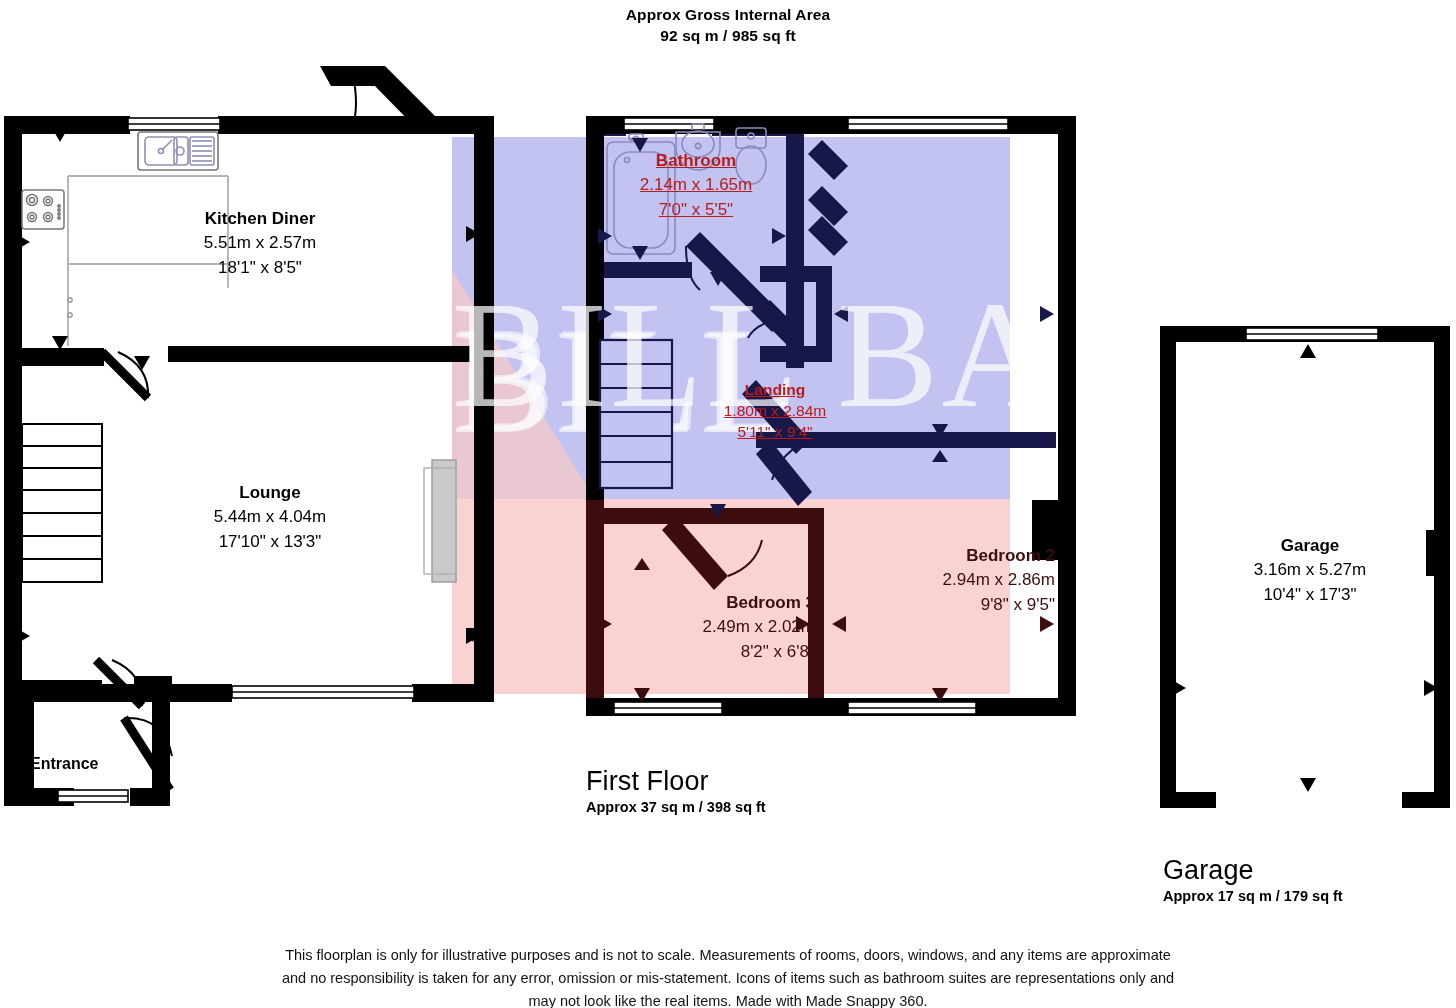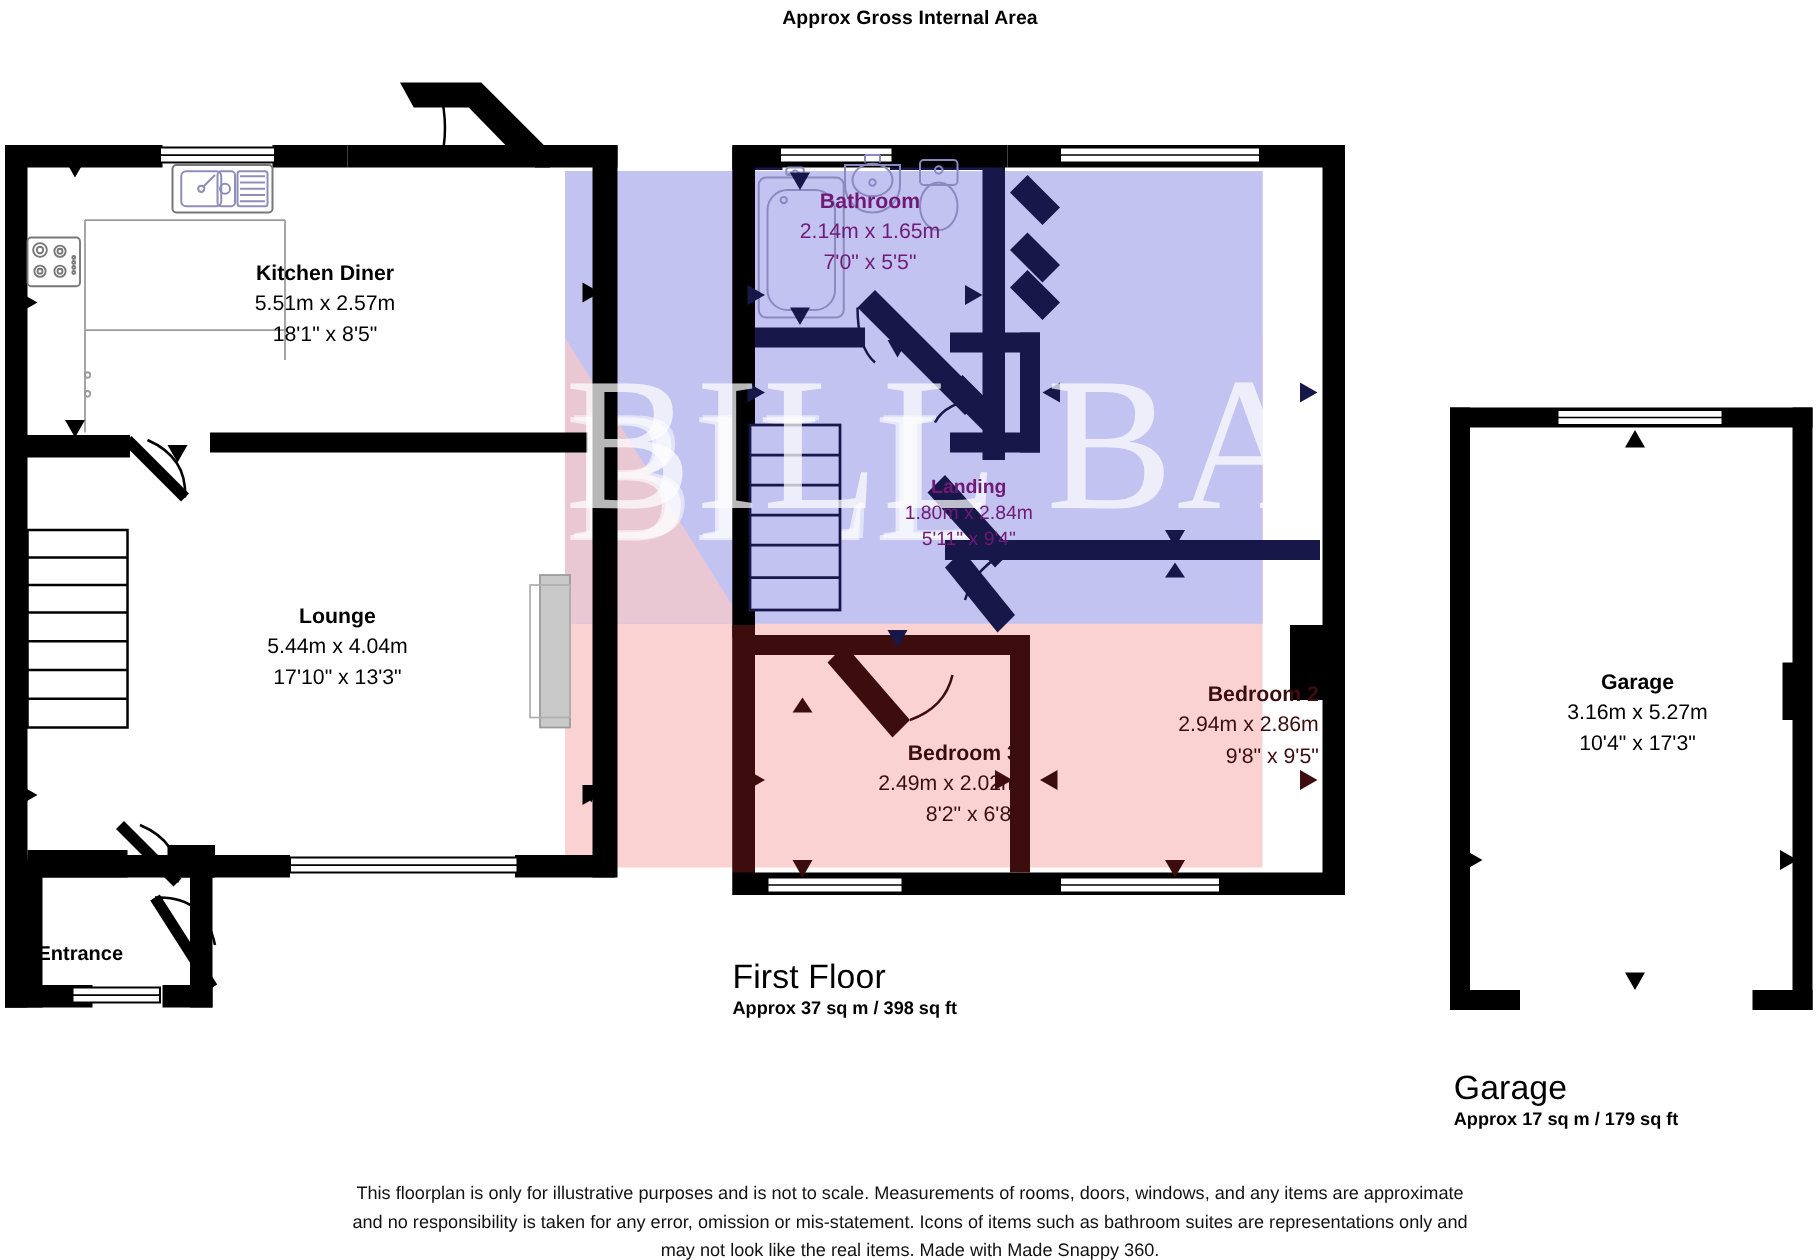--- a/index.html
+++ b/index.html
@@ -25,39 +25,40 @@
     position:absolute;left:178px;top:944px;width:1100px;text-align:center;
     font-size:14.5px;line-height:23px;color:#111;font-family:"Liberation Sans", sans-serif;
   }
 
   
   .rlabel{position:absolute;text-align:center;white-space:nowrap;}
   .rlabel .nm{font-size:17px;font-weight:bold;line-height:22px;}
   .rlabel .d1,.rlabel .d2{font-size:17px;font-weight:400;line-height:25px;}
   .rlabel.small .nm{font-size:15.5px;line-height:20px;}
   .rlabel.small .d1,.rlabel.small .d2{font-size:15.5px;line-height:21px;}
-  .dark-navy{color:#701a75;}
+  .dark-navy{color:#b91c1c;text-decoration:underline;}
   .dark-maroon{color:#3d0d0d;text-align:right;}
 
   .entrance-lbl{position:absolute;font-size:16px;font-weight:bold;text-align:right;}
 
   
   svg{position:absolute;left:0;top:0;}
   .wm{
     fill:#ffffff;opacity:.62;
     font-family:"Liberation Serif", serif;font-size:150px;letter-spacing:2px;
   }
 </style>
 </head>
 <body>
 
 <div class="stage">
 
   <div class="hdr">
     <div>Approx Gross Internal Area</div>
+    <div>92 sq m / 985 sq ft</div>
   </div>
 
   <svg width="1456" height="1008" viewBox="0 0 1456 1008">
 
     <defs>
 
       <clipPath id="clipFirst">
           <rect x="585" y="110" width="490" height="620"></rect>
         </clipPath>
       <clipPath id="clipGround">

